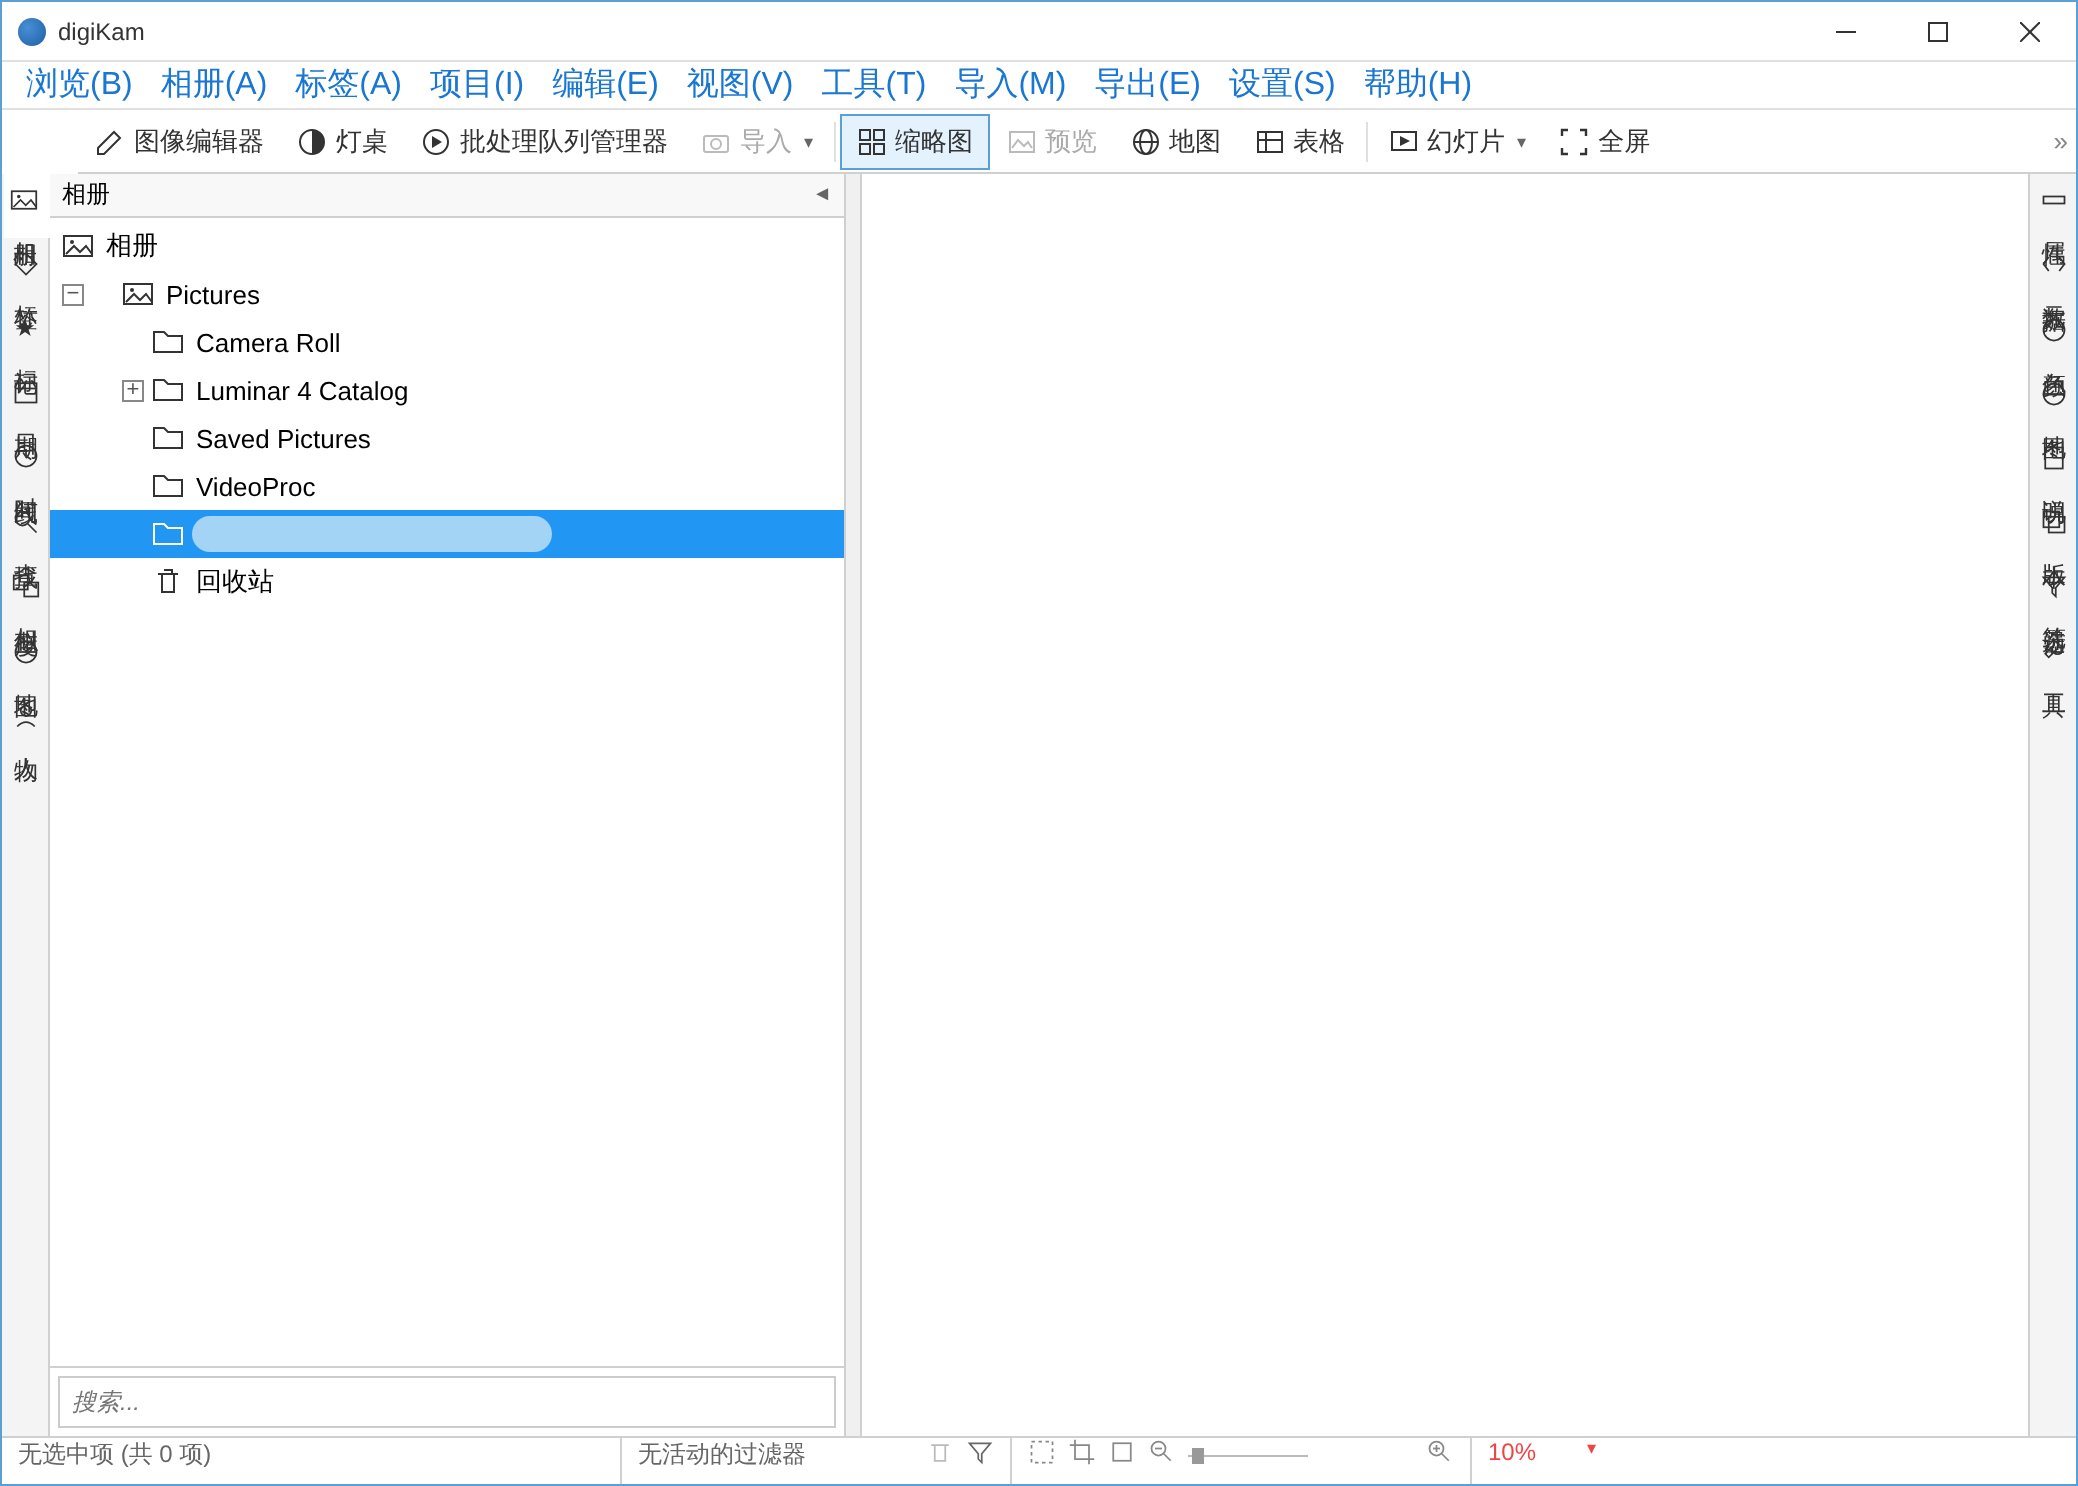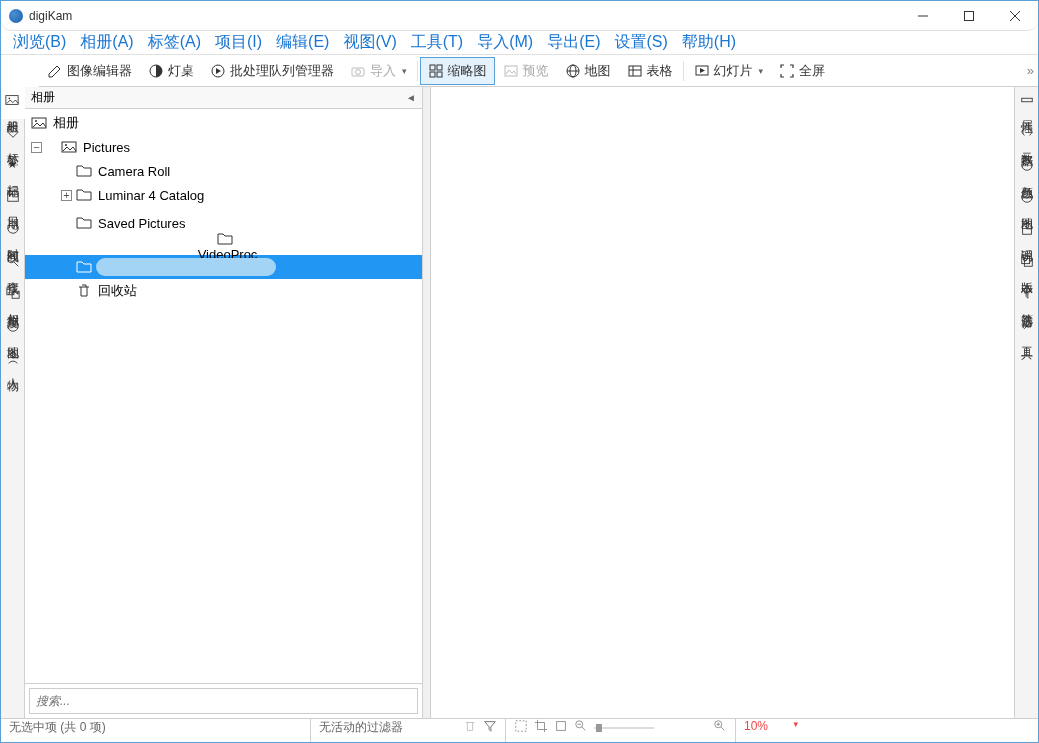--- a/index.html
+++ b/index.html
@@ -1,18 +1,18 @@
 <!DOCTYPE html>
 <html><head>
 <meta charset="utf-8">
 <style>
 * { margin: 0; padding: 0; box-sizing: border-box; font-family: "Microsoft YaHei", "Segoe UI", sans-serif; }
 body { width: 1039px; height: 743px; background: #fff; overflow: hidden; display: flex; flex-direction: column; border: 1px solid #5a9fd6; }
 
-.titlebar { height: 30px; display: flex; align-items: center; padding-left: 8px; background: #fff; border-bottom: 1px solid #e0e0e0; border-radius: 10px; }
+.titlebar { height: 30px; display: flex; align-items: center; padding-left: 8px; background: #fff; border-bottom: 1px solid #e0e0e0; }
 .titlebar .app-icon { width: 14px; height: 14px; border-radius: 50%; background: radial-gradient(circle at 35% 35%, #4a8fd6, #1b5fa6); margin-right: 6px; }
 .titlebar .title { font-size: 12px; color: #333; }
 .titlebar .win-controls { margin-left: auto; display: flex; }
 .titlebar .win-btn { width: 46px; height: 30px; display: flex; align-items: center; justify-content: center; font-size: 12px; color: #333; }
 
 .menubar { height: 24px; display: flex; align-items: center; padding: 0 6px; background: #fff; font-size: 16px; color: #1976d2; gap: 2px; border-bottom: 1px solid #e0e0e0; }
 .menubar .menu-item { padding: 2px 6px; cursor: default; }
 
 .toolbar { height: 32px; display: flex; align-items: center; background: #fff; font-size: 13px; color: #333; border-bottom: 1px solid #d0d0d0; margin-left: 38px; }
 .tb-btn { display: flex; align-items: center; gap: 4px; padding: 4px 8px; height: 28px; }
@@ -300,30 +300,30 @@
       </div>
       <div class="tree-row" style="padding-left:6px;">
         <span class="tree-spacer"></span>
           <span class="tree-spacer"></span>
         <span class="tree-toggle">+</span>
         <span class="node-icon"><svg width="16" height="16" viewBox="0 0 16 16">
               <path d="M1 3 H6 L8 5 H15 V13 H1 Z" fill="none" stroke="#333"></path>
             </svg></span>
         <span class="node-label">Luminar 4 Catalog</span>
       </div>
-      <div class="tree-row" style="padding-left:6px;align-items:flex-end;">
+      <div class="tree-row" style="padding-left:6px;">
         <span class="tree-spacer"></span>
           <span class="tree-spacer"></span>
           <span class="tree-spacer"></span>
         <span class="node-icon"><svg width="16" height="16" viewBox="0 0 16 16">
               <path d="M1 3 H6 L8 5 H15 V13 H1 Z" fill="none" stroke="#333"></path>
             </svg></span>
         <span class="node-label">Saved Pictures</span>
       </div>
-      <div class="tree-row" style="padding-left:6px;flex-direction:column;">
+      <div class="tree-row" style="padding-left:6px;">
         <span class="tree-spacer"></span>
           <span class="tree-spacer"></span>
           <span class="tree-spacer"></span>
         <span class="node-icon"><svg width="16" height="16" viewBox="0 0 16 16">
               <path d="M1 3 H6 L8 5 H15 V13 H1 Z" fill="none" stroke="#333"></path>
             </svg></span>
         <span class="node-label">VideoProc</span>
       </div>
       <div class="tree-row selected" style="padding-left:6px;">
         <span class="tree-spacer"></span>

